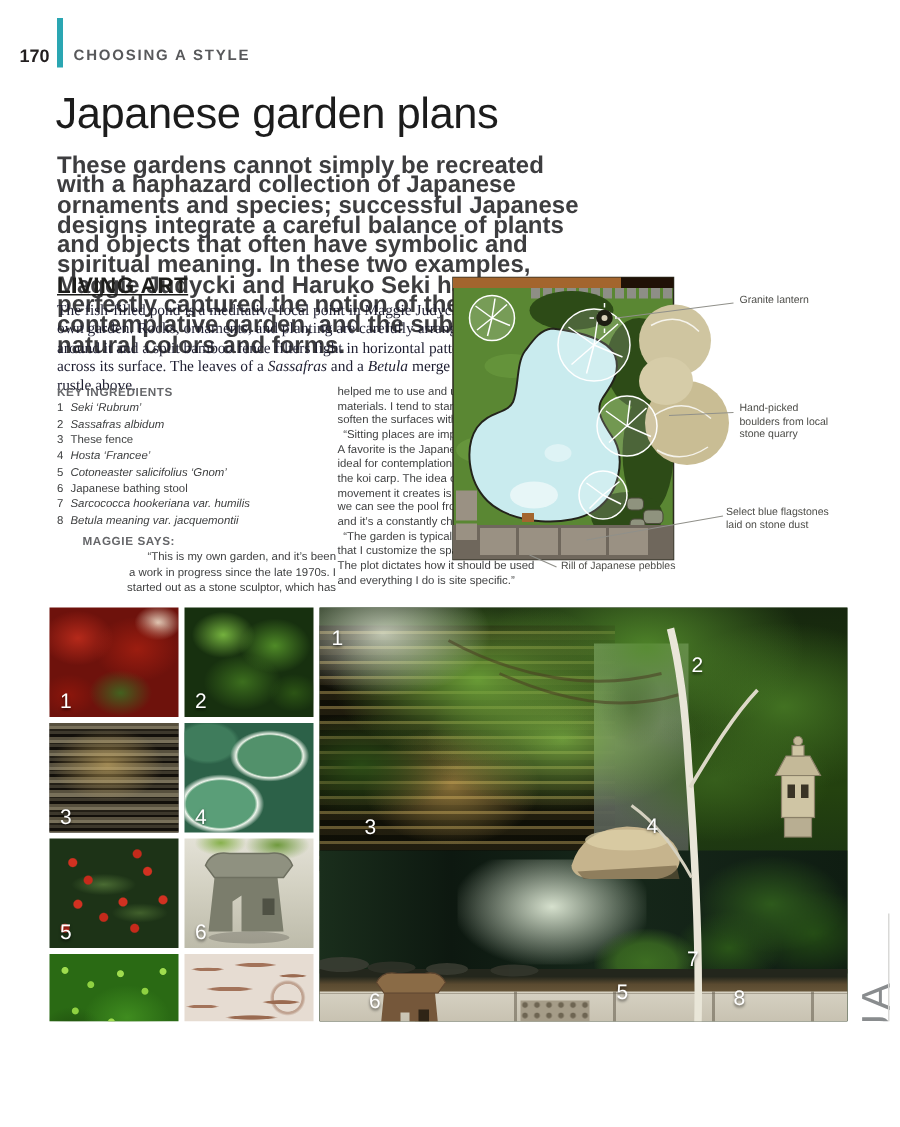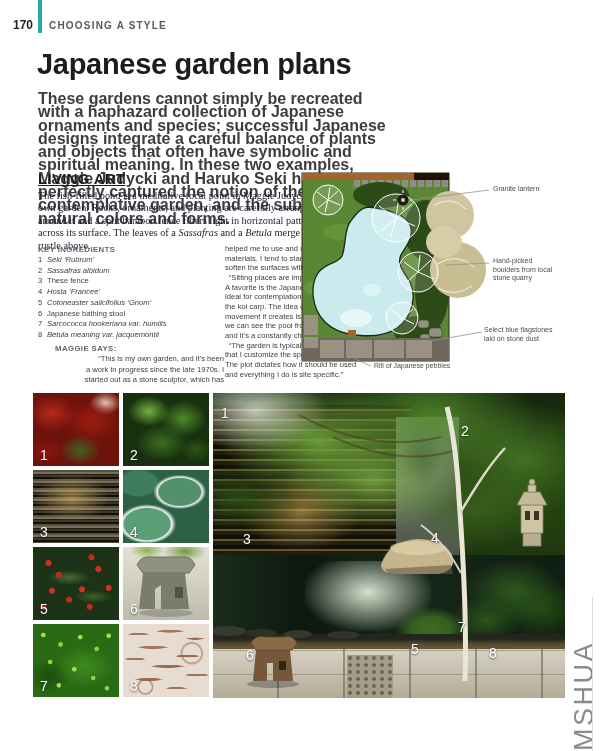--- a/index.html
+++ b/index.html
@@ -1,26 +1,26 @@
 <!DOCTYPE html>
 <html><head>
 <meta charset="utf-8">
 <style>
   html,body{margin:0;padding:0;background:#ffffff;}
-  #page{position:relative;width:600px;height:751px;background:#fff;overflow:hidden;
-        font-family:"Liberation Sans",sans-serif;color:#231f20;}
+  #page{position:relative;width:600px;height:669px;background:#fff;overflow:hidden;
+        font-family:"Liberation Sans",sans-serif;color:#231f20;margin-top:12px;}
   .abs{position:absolute;}
 
   
   .page-num{left:13px;top:18px;font-size:12px;font-weight:bold;color:#231f20;}
   .accent-bar{left:38px;top:0;width:4px;height:33px;background:#2aa6b2;}
   .section-label{left:49px;top:20px;font-size:10px;color:#58595b;letter-spacing:1.2px;font-weight:bold;}
 
   
-  .title{left:37px;top:48px;font-size:29px;font-weight:bold;letter-spacing:-0.3px;color:#1c1c1c;}
+  .title{left:37px;top:48px;font-size:29px;font-weight:normal;letter-spacing:-0.3px;color:#1c1c1c;}
   .intro{left:38px;top:92px;width:356px;font-size:16px;line-height:13.3px;font-weight:bold;color:#3d3d3f;}
 
   
   .la-head{left:38px;top:170px;font-size:15px;font-weight:bold;letter-spacing:.3px;color:#1d1d1b;text-decoration:underline;}
   .la-lead{left:38px;top:190px;width:290px;font-family:"Liberation Serif",serif;
            font-size:10.3px;line-height:12.4px;color:#1d1d30;}
   .la-lead .it{font-style:italic;}
 
   
   .subhead{font-size:7.8px;font-weight:bold;color:#66676a;letter-spacing:.4px;}

